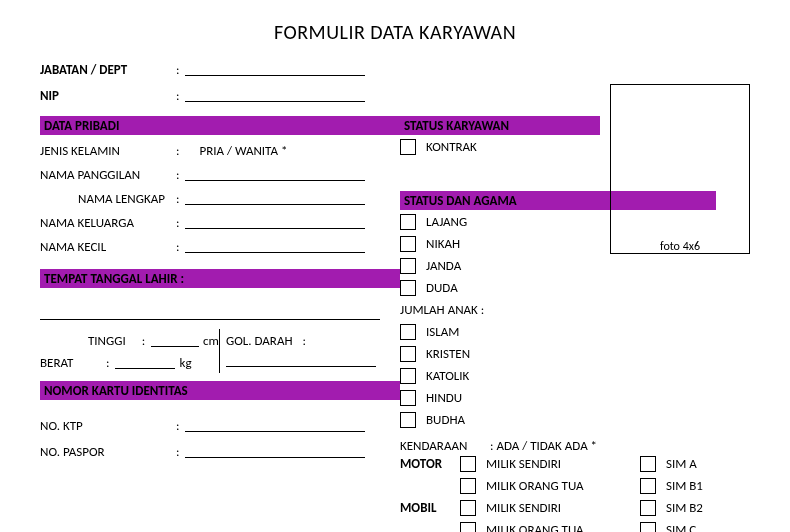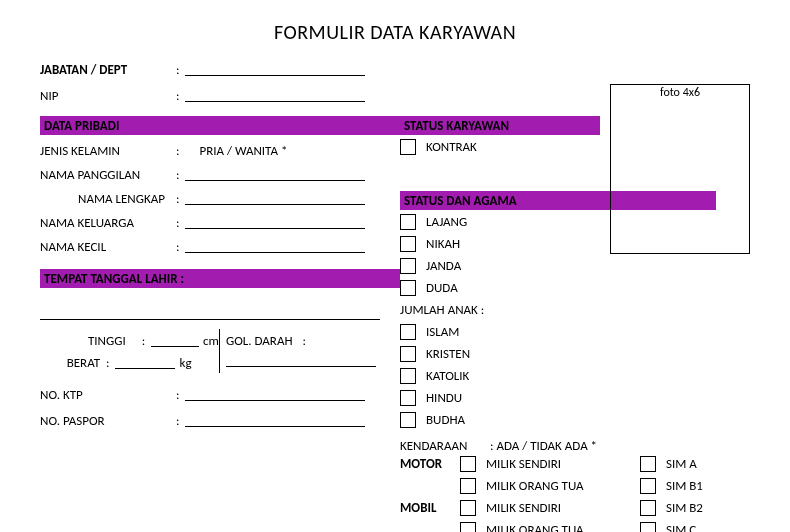--- a/index.html
+++ b/index.html
@@ -6,41 +6,41 @@
   body { font-family: "Calibri", "Segoe UI", Arial, sans-serif; font-size: 13px; color: #000; background: #fff; width: 790px; height: 532px; padding: 20px 40px; }
   .title { text-align: center; font-size: 20px; letter-spacing: 0.5px; margin-bottom: 14px; }
   .row { display: flex; align-items: center; min-height: 22px; }
   .lbl { display: inline-block; }
   .colon { padding: 0 6px; }
   .uline { display: inline-block; border-bottom: 1px solid #000; height: 14px; }
   .section-header { background: #a21caf; font-weight: bold; padding: 2px 4px; margin-top: 6px; margin-bottom: 4px; }
   .container { display: flex; }
   .left { width: 360px; }
   .right { width: 350px; position: relative; }
-  .photo-box { position: absolute; top: -26px; right: 0; width: 140px; height: 170px; border: 1px solid #000; display: flex; align-items: flex-start; justify-content: center; font-size: 12px; }
+  .photo-box { position: absolute; top: -26px; right: 0; width: 140px; height: 170px; border: 1px solid #000; display: flex; align-items: flex-end; justify-content: center; font-size: 12px; }
   .cb { display: inline-block; width: 16px; height: 16px; border: 1px solid #000; margin-right: 10px; vertical-align: middle; }
   .status-row { display: flex; align-items: flex-start; min-height: 22px; }
   .grid2 { display: flex; flex-direction: column; }
   .grid2 > div { flex: 1; }
   .top-fields .row { margin-bottom: 4px; }
   .pribadi .row { margin-bottom: 2px; }
 </style>
 </head>
 <body>
 
 <div class="title">FORMULIR DATA KARYAWAN</div>
 
 <div class="top-fields">
   <div class="row">
     <span class="lbl" style="width:130px;font-weight:bold;">JABATAN / DEPT</span>
     <span class="colon">:</span>
     <span class="uline" style="width:180px;"></span>
   </div>
   <div class="row">
-    <span class="lbl" style="width:130px;font-weight:normal;">NIP</span>
+    <span class="lbl" style="width:130px;font-weight:bold;">NIP</span>
     <span class="colon">:</span>
     <span class="uline" style="width:180px;"></span>
   </div>
 </div>
 
 <div class="container">
 
   <div class="left">
     <div class="section-header">DATA PRIBADI</div>
 
@@ -77,35 +77,36 @@
 
     <div style="display:flex;margin-top:6px;">
       <div style="width:180px;border-right:1px solid #000;">
         <div class="row">
           <span class="lbl" style="width:60px;margin-left:48px;">TINGGI</span>
           <span class="colon">:</span>
           <span class="uline" style="width:60px;"></span>
           <span style="padding-left:4px;">cm</span>
         </div>
         <div class="row">
-          <span class="lbl" style="width:60px;text-align:right;">BERAT</span>
+          <span class="lbl" style="width:60px;">BERAT</span>
           <span class="colon">:</span>
           <span class="uline" style="width:60px;"></span>
           <span style="padding-left:4px;">kg</span>
         </div>
       </div>
       <div style="flex:1;padding-left:6px;">
         <div class="row">
           <span class="lbl">GOL. DARAH</span>
           <span class="colon" style="padding:0 10px;">:</span>
         </div>
         <div class="uline" style="width:150px;margin-top:2px;"></div>
       </div>
     </div>
 
+    <div class="section-header" style="margin-top:8px;">NOMOR KARTU IDENTITAS</div>
     <div style="height:10px;"></div>
     <div class="row">
       <span class="lbl" style="width:130px;">NO. KTP</span>
       <span class="colon">:</span>
       <span class="uline" style="width:180px;"></span>
     </div>
     <div style="height:4px;"></div>
     <div class="row">
       <span class="lbl" style="width:130px;">NO. PASPOR</span>
       <span class="colon">:</span>

